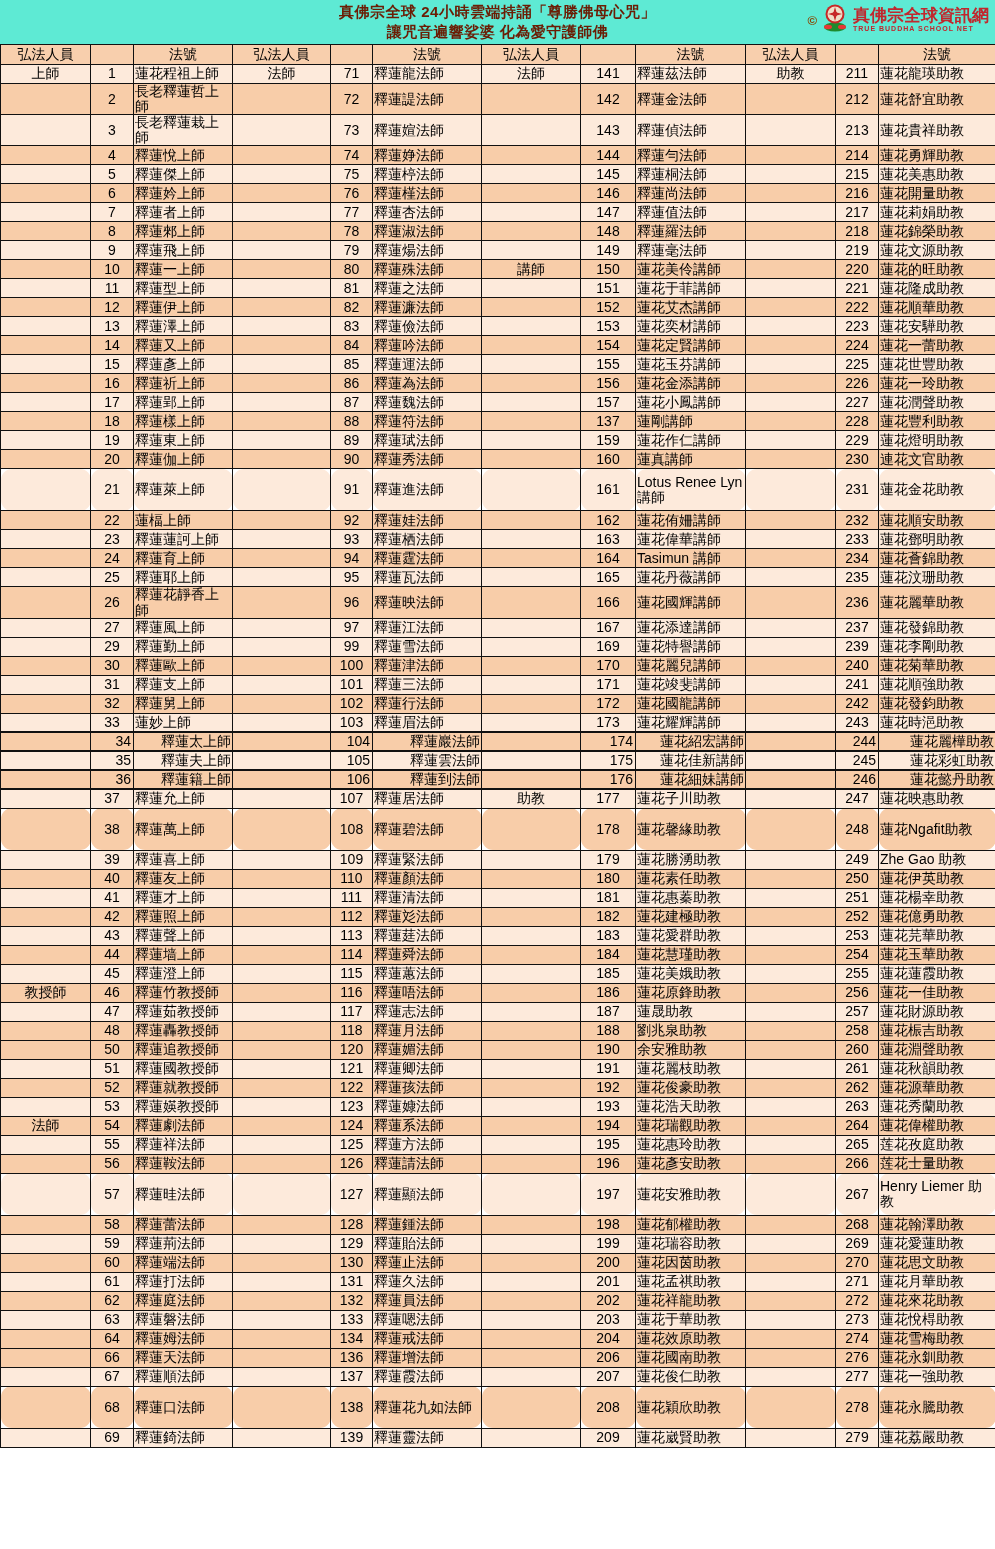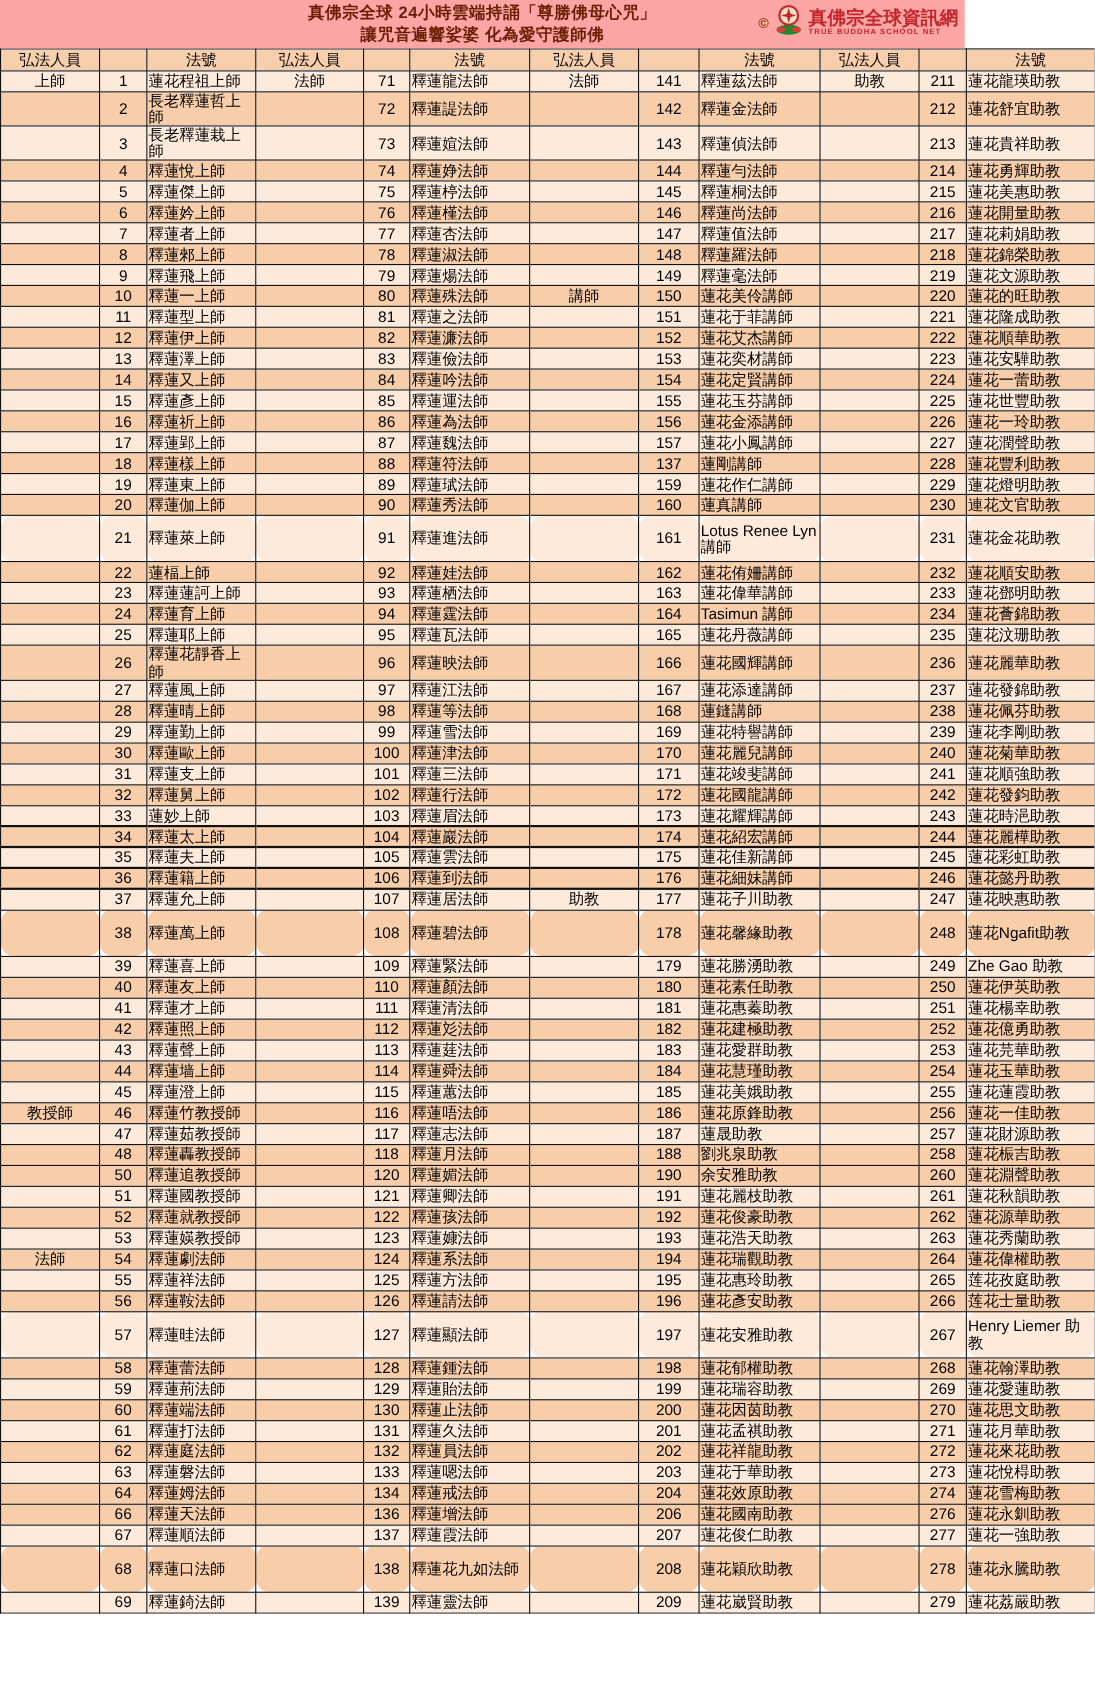--- a/index.html
+++ b/index.html
@@ -1,20 +1,20 @@
 <!DOCTYPE html>
 <html lang="zh-Hant"><head>
 <meta charset="utf-8">
 <style>
   html,body{margin:0;padding:0;background:#fff;}
   body{width:995px;font-family:"Liberation Sans","DejaVu Sans",sans-serif;color:#000;}
 
   
   .titlebar{
-    position:relative;width:877px;height:44px;background:#fca5a5;
+    position:relative;width:995px;height:44px;background:#5eead4;
     box-sizing:border-box;padding-top:2px;text-align:center;
   }
   .title-line{
     font-size:15px;line-height:20px;font-weight:bold;color:#6b1d05;
     letter-spacing:.5px;
   }
   .logo{
     position:absolute;right:6px;top:3px;display:flex;align-items:center;gap:4px;
   }
   .copyright{font-size:13px;font-weight:bold;color:#8a4500;}
@@ -26,21 +26,21 @@
   
   table{border-collapse:collapse;table-layout:fixed;width:995px;font-size:14px;}
   td,th{
     border:1px solid #111;box-sizing:border-box;overflow:hidden;
     padding:0 2px;height:19px;line-height:1.08;font-weight:normal;vertical-align:middle;
   }
   thead th{background:#f8cfad;text-align:center;height:20px;}
   tr.light td{background:#fdeadb;}
   tr.dark td{background:#f8cda9;}
   tr.tall td{height:42px;border-radius:11px;}
-  tr.thick td{border-top-width:2px;border-bottom-width:2px;}
+  tr.thick td{border-top-width:2px;border-bottom-width:2px;text-align:right;}
   td.role{text-align:center;}
   td.num{text-align:center;}
   td.name{text-align:left;padding:0 1px;}
 </style>
 </head>
 <body>
 
 <div class="titlebar">
   <div class="title-line">真佛宗全球 24小時雲端持誦「尊勝佛母心咒」</div>
   <div class="title-line">讓咒音遍響娑婆 化為愛守護師佛</div>
@@ -468,34 +468,20 @@
         <td class="role"></td>
         <td class="num">97</td>
         <td class="name">釋蓮江法師</td>
         <td class="role"></td>
         <td class="num">167</td>
         <td class="name">蓮花添達講師</td>
         <td class="role"></td>
         <td class="num">237</td>
         <td class="name">蓮花發錦助教</td>
       </tr>
-      <tr class="dark">
-        <td class="role"></td>
-        <td class="num">28</td>
-        <td class="name">釋蓮晴上師</td>
-        <td class="role"></td>
-        <td class="num">98</td>
-        <td class="name">釋蓮等法師</td>
-        <td class="role"></td>
-        <td class="num">168</td>
-        <td class="name">蓮鏠講師</td>
-        <td class="role"></td>
-        <td class="num">238</td>
-        <td class="name">蓮花佩芬助教</td>
-      </tr>
       <tr class="light">
         <td class="role"></td>
         <td class="num">29</td>
         <td class="name">釋蓮勤上師</td>
         <td class="role"></td>
         <td class="num">99</td>
         <td class="name">釋蓮雪法師</td>
         <td class="role"></td>
         <td class="num">169</td>
         <td class="name">蓮花特譽講師</td>

